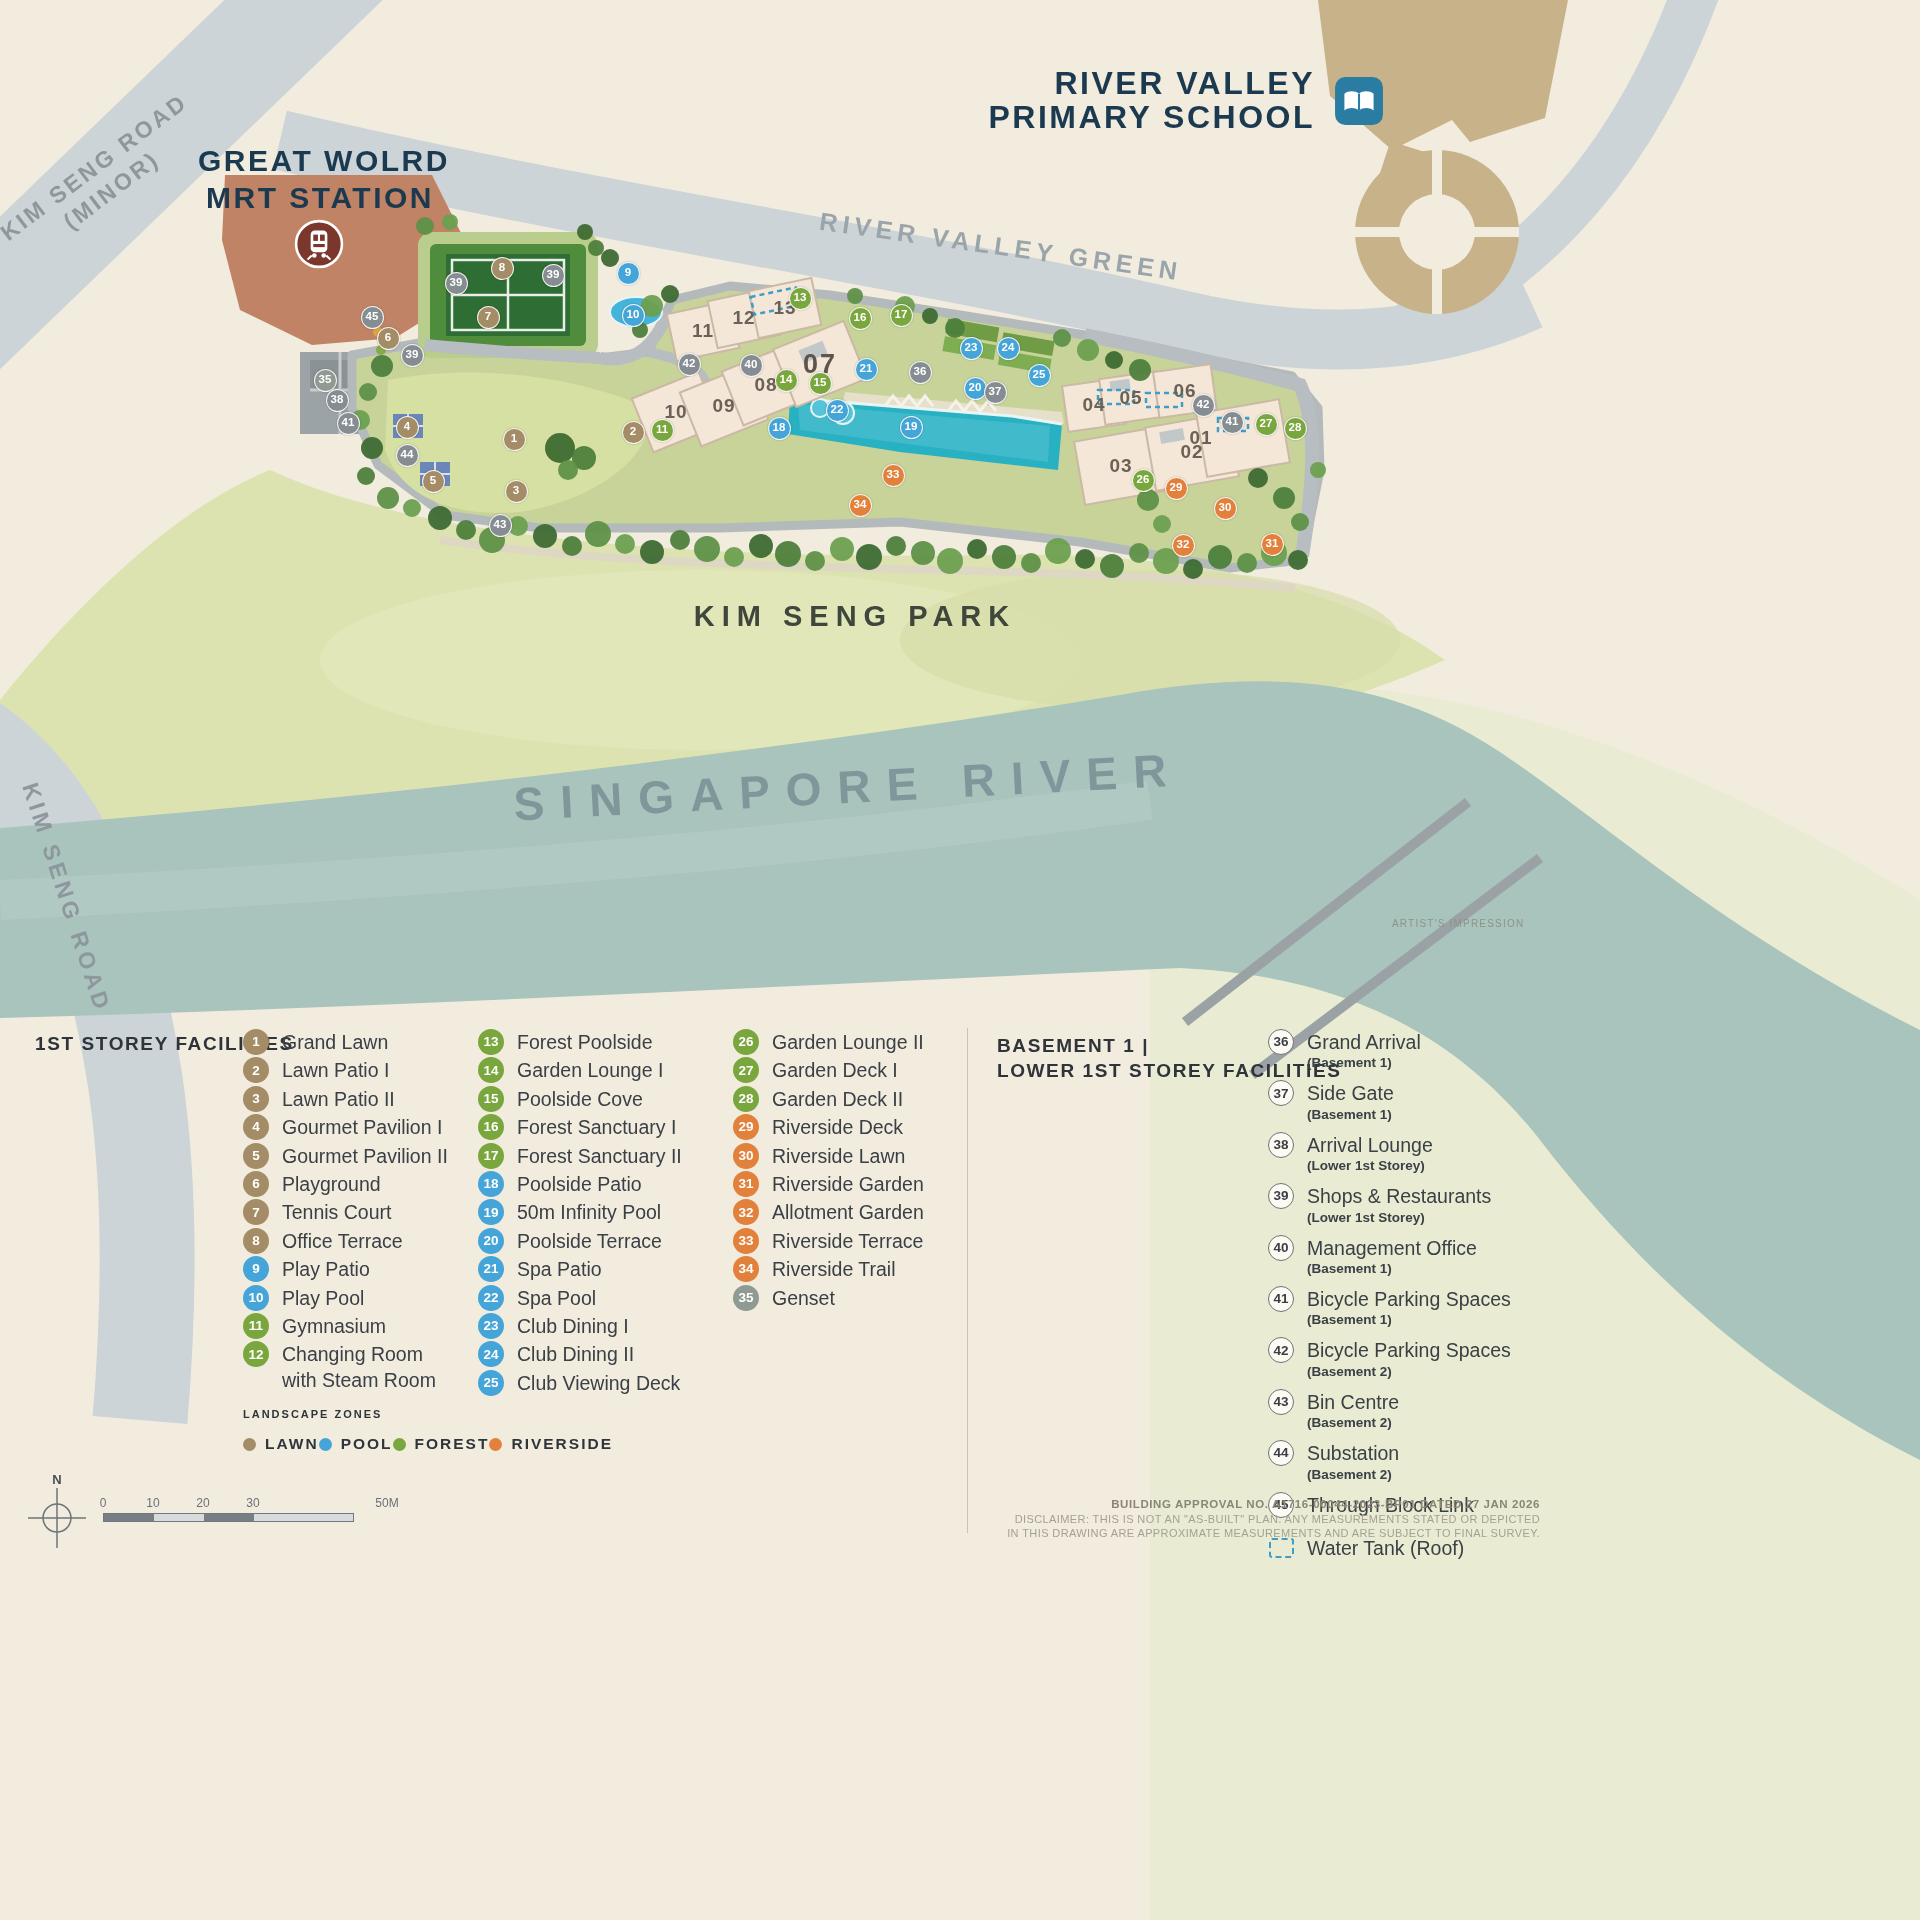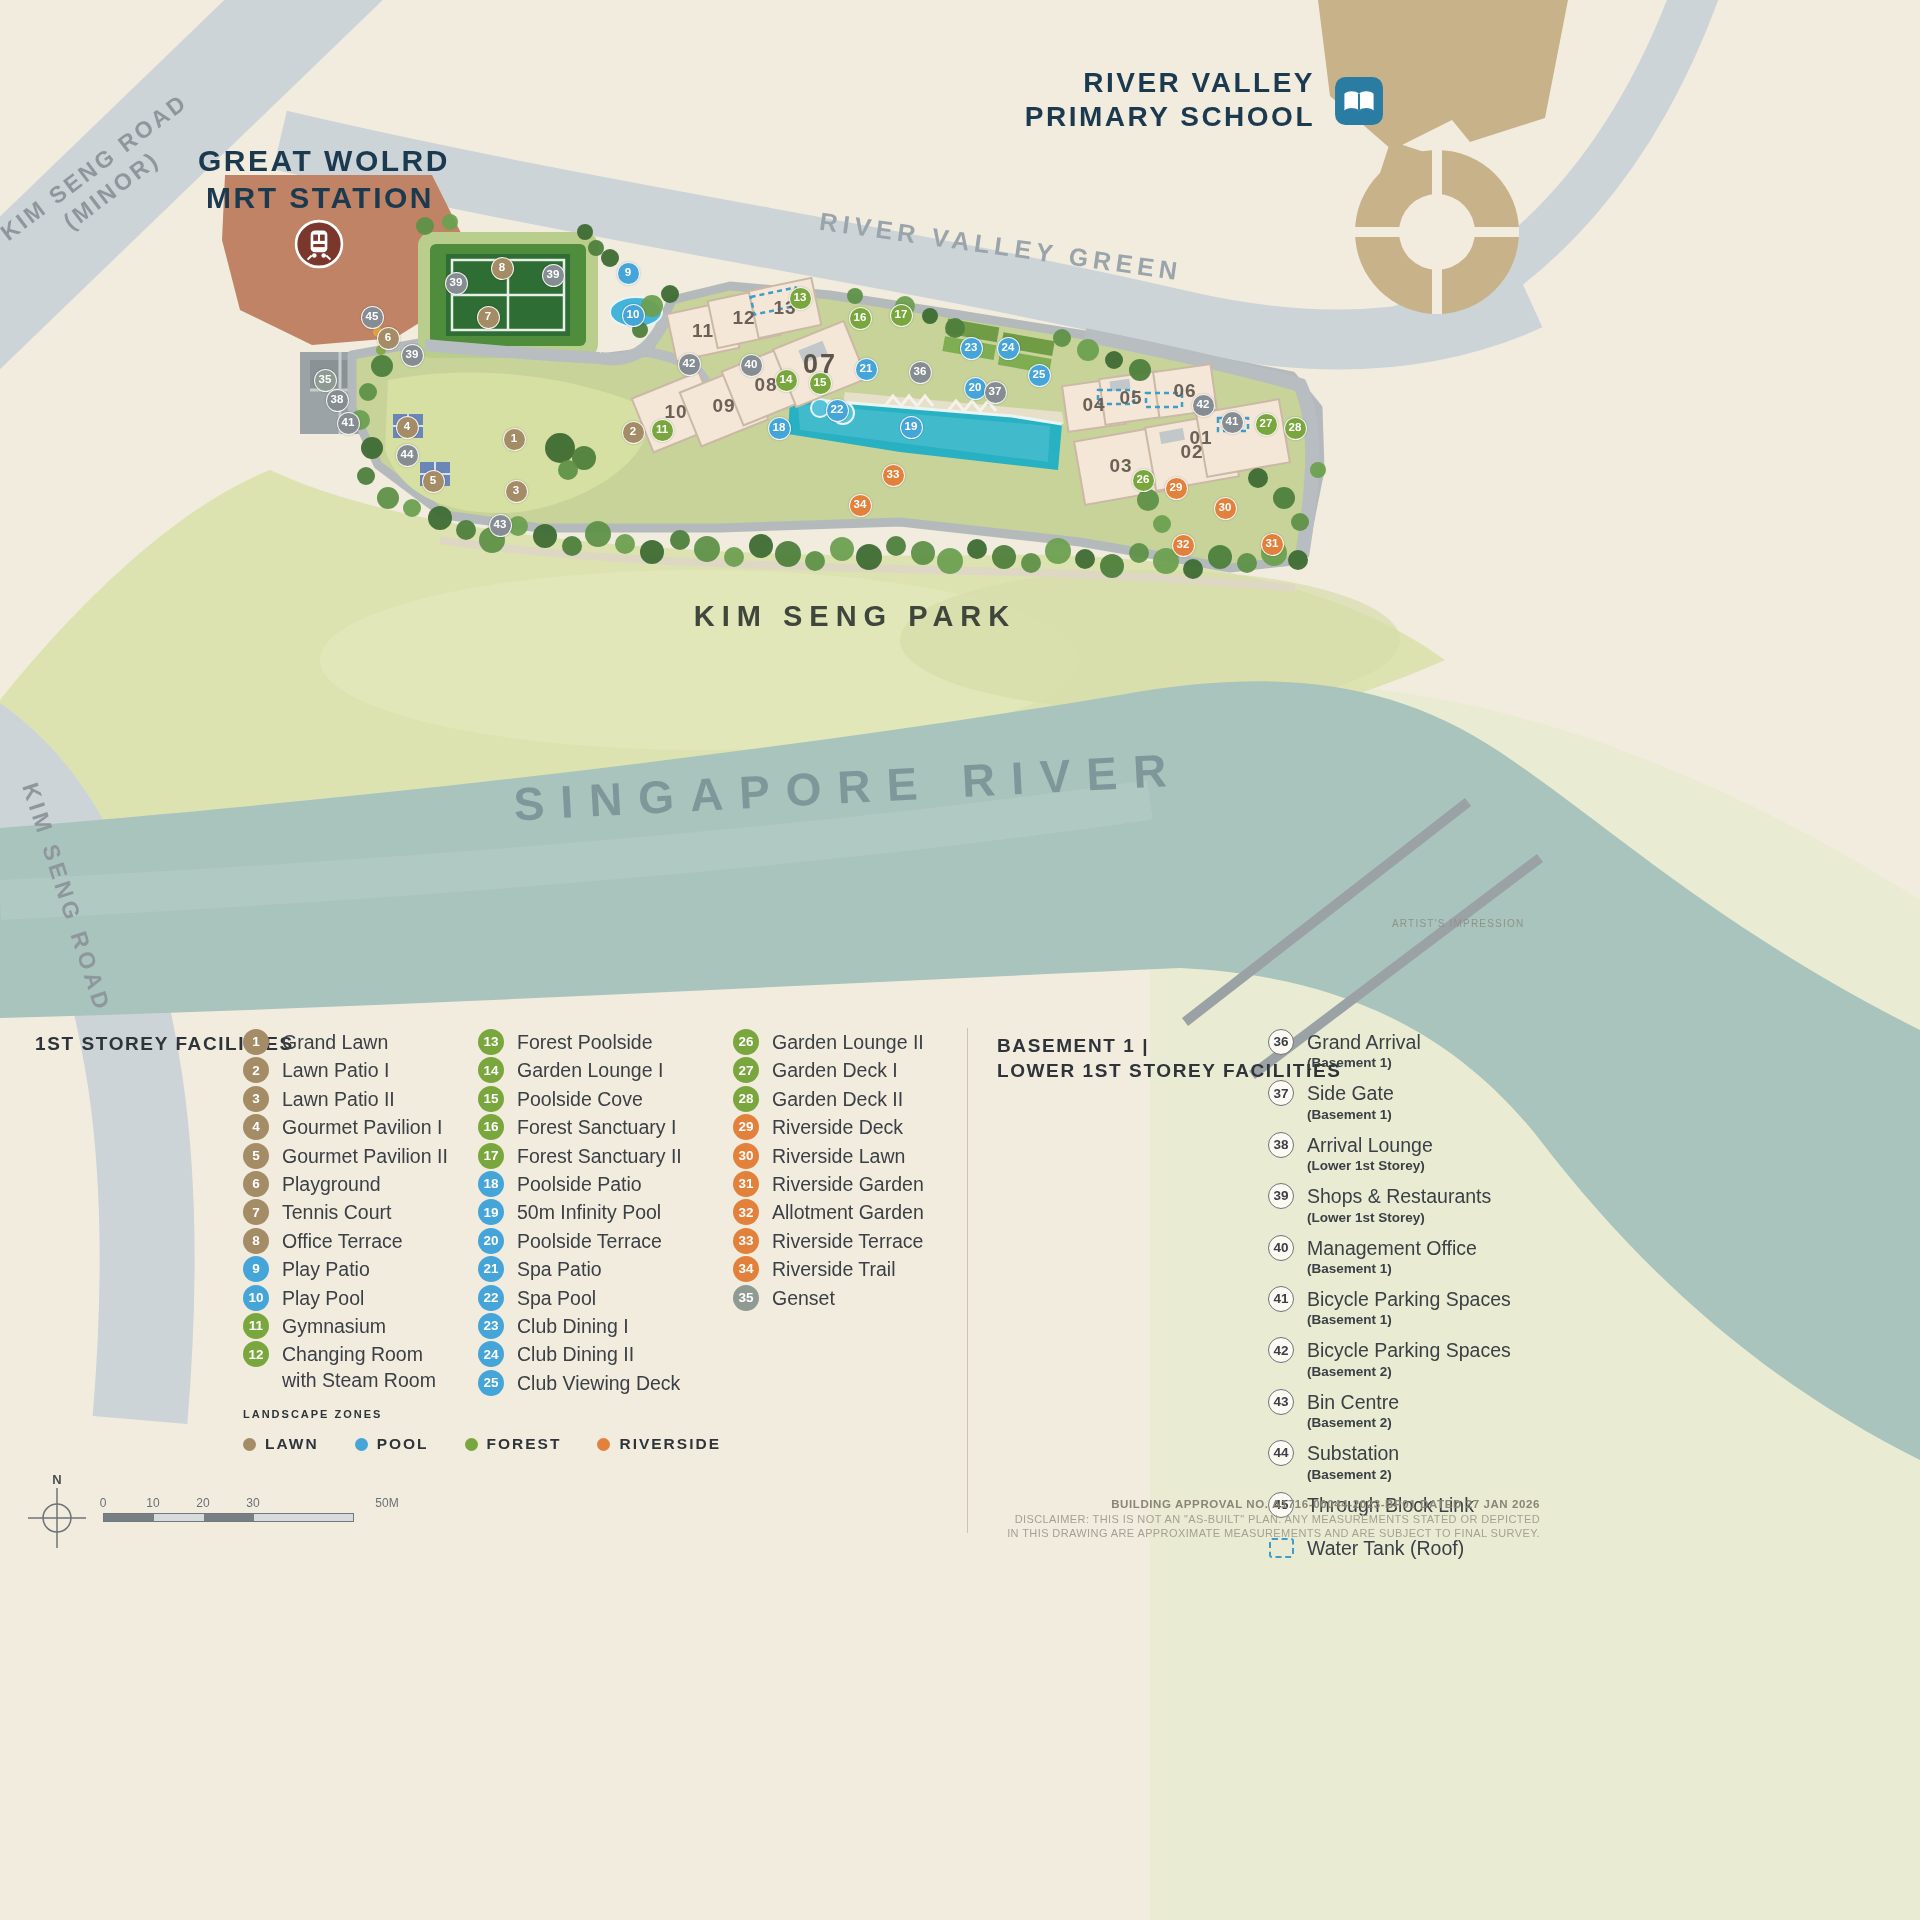--- a/index.html
+++ b/index.html
@@ -6,21 +6,21 @@
   html,body{width:1920px;height:1920px;overflow:hidden}
   body{position:relative;font-family:"Liberation Sans",sans-serif;background:#f2ecdf}
   .stage{position:absolute;inset:0;width:1920px;height:1920px}
   svg.bg{position:absolute;left:0;top:0;width:1920px;height:1920px}
   .layer{position:absolute;inset:0}
 
   
   .maplbl{position:absolute;font-weight:bold;white-space:nowrap}
   .mrt-label{left:198px;top:142px;width:244px;text-align:center;font-size:30px;line-height:37px;letter-spacing:2.5px;color:#1b3a50}
   .mrt-icon{position:absolute;left:294px;top:219px;width:50px;height:50px}
-  .school-label{left:985px;top:66px;width:330px;text-align:right;font-size:28px;line-height:34px;letter-spacing:2.5px;color:#1b3a50}
+  .school-label{left:985px;top:66px;width:330px;text-align:right;font-size:32px;line-height:34px;letter-spacing:2.5px;color:#1b3a50}
   .school-icon{position:absolute;left:1334px;top:76px;width:50px;height:50px}
   .road-minor{left:-12px;top:150px;width:230px;text-align:center;font-size:23px;line-height:29px;letter-spacing:3px;color:#8e979c;transform:rotate(-37deg)}
   .road-green{left:818px;top:232px;font-size:25px;letter-spacing:5px;color:#99a4ab;transform:rotate(8deg)}
   .park-label{left:640px;top:600px;width:430px;text-align:center;font-size:29px;letter-spacing:7px;color:#3f463c}
   .river-label{left:498px;top:760px;width:700px;text-align:center;font-size:46px;letter-spacing:16px;color:#7f979a;transform:rotate(-3deg);font-weight:bold}
   .road-ks{left:-52px;top:882px;width:235px;text-align:center;font-size:23px;letter-spacing:4px;color:#8e979c;transform:rotate(72deg)}
   .artists{left:1392px;top:918px;font-size:10px;letter-spacing:1.2px;color:#8e948a;font-weight:normal}
 
   
   .mk{width:26px;height:26px;border-radius:50%;color:#fff;font-size:13.5px;font-weight:bold;
@@ -43,21 +43,21 @@
   #col4{left:1268px;top:1029px}
   .item{display:flex;align-items:flex-start;min-height:28.4px}
   .item .txt{font-size:19.5px;color:#3a4046;margin-left:13px;line-height:26px;white-space:nowrap}
   .b-item{margin-bottom:9px}
   .b-item .sub{font-size:13.5px;font-weight:bold;color:#3a4046;margin-left:39px;line-height:16px;margin-top:-2px}
   .divider{position:absolute;left:967px;top:1028px;width:1px;height:505px;background:#cbc3b1}
   .wt-icon{width:25px;height:20px;border:2px dashed #3f9dc8;border-radius:3px;flex:0 0 25px;margin:3px 0 0 1px}
   .wt{margin-top:6px}
   #zones{position:absolute;left:243px;top:1408px}
   .zt{font-size:11px;font-weight:bold;letter-spacing:2px;color:#2e343a}
-  .zrow{display:flex;gap:36px;margin-top:15px;}
+  .zrow{display:flex;margin-top:15px;}
   .zitem{display:flex;align-items:center}
   .zdot{width:13px;height:13px;border-radius:50%;margin-right:9px}
   .zlabel{font-size:15.5px;letter-spacing:2px;color:#2e343a;font-weight:bold}
 
   
   #compass{position:absolute;left:26px;top:1472px;width:66px;height:80px}
   #scalebar{position:absolute;left:103px;top:1496px;width:280px;height:30px}
   #scalebar .tick{position:absolute;top:0;font-size:12px;color:#6a7076;transform:translateX(-50%)}
   #scalebar .bar{position:absolute;left:0;top:17px;width:251px;height:9px;border:1px solid #707880;display:flex}
   #scalebar .seg{height:100%}

